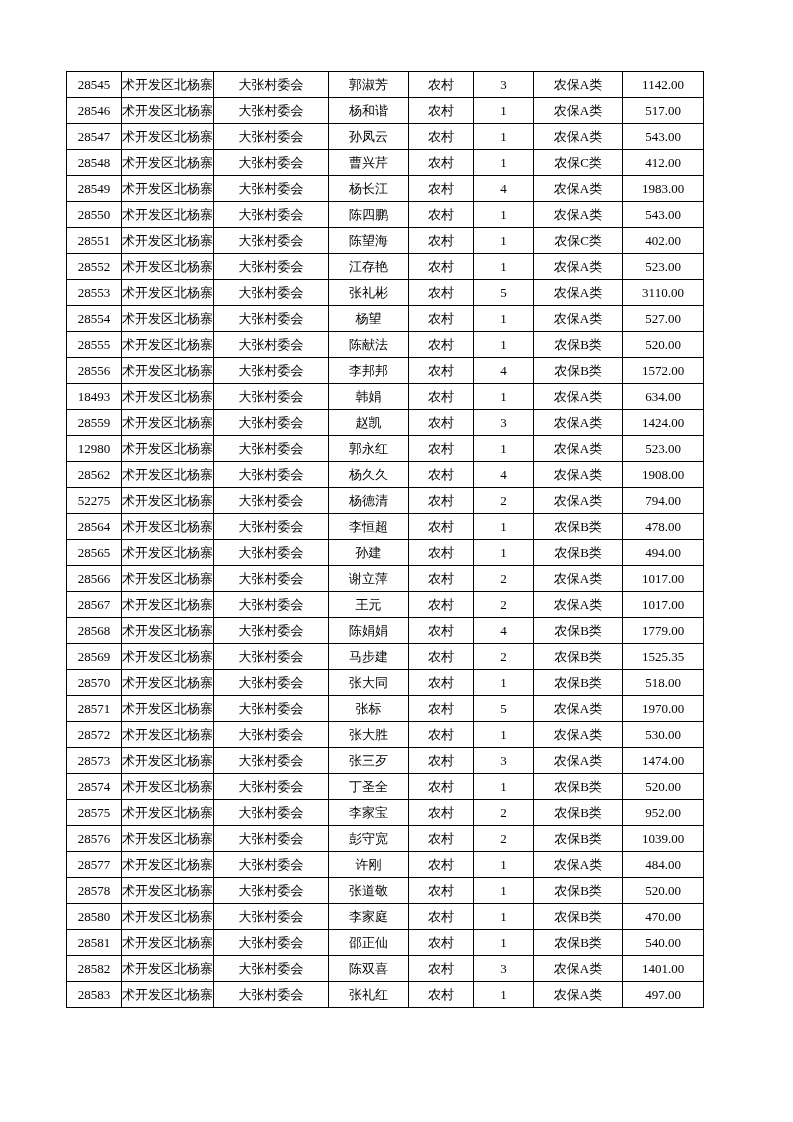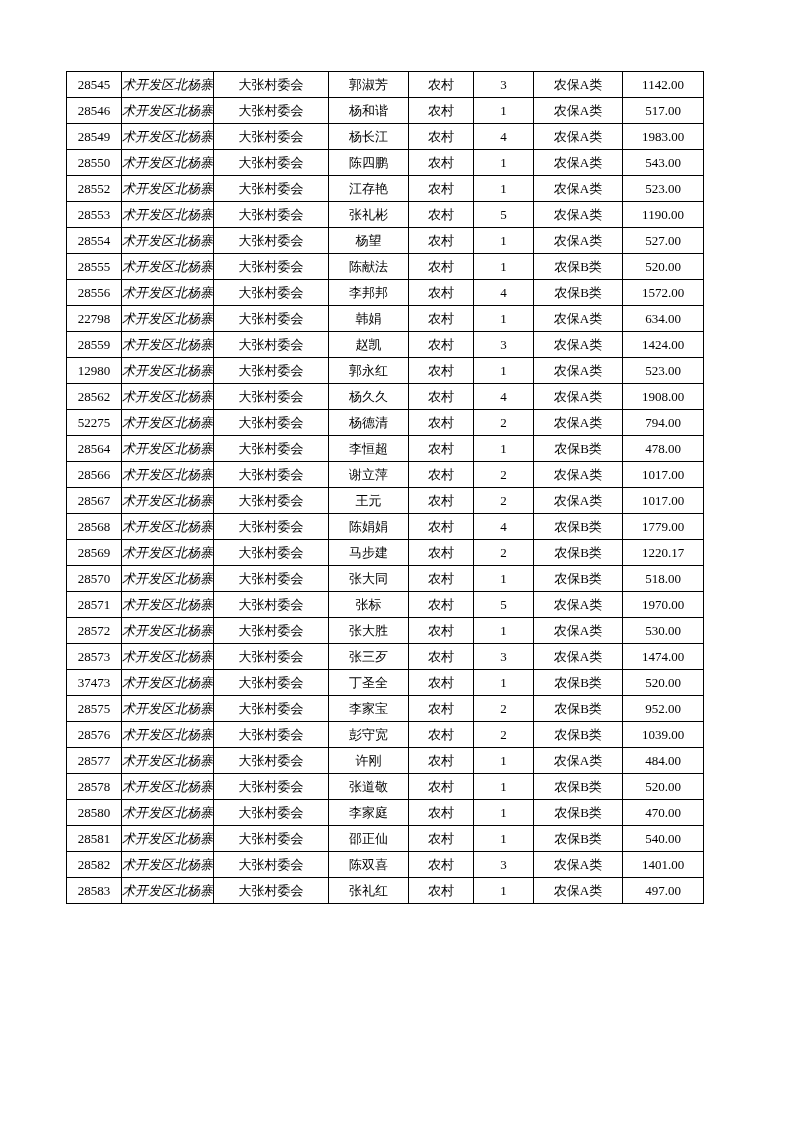--- a/index.html
+++ b/index.html
@@ -39,21 +39,20 @@
   
   table.sheet td.col-district {
     overflow: hidden;
   }
   table.sheet td.col-district .clip {
     display: block;
     width: 100%;
     overflow: hidden;
     white-space: nowrap;
     text-align: center;
-    font-style: italic;
   }
 </style>
 </head>
 <body>
 
 <div class="page">
   <table class="sheet">
     <colgroup>
         <col style="width: 55px;">
         <col style="width: 78px;">
@@ -83,20 +82,44 @@
             <span class="clip">术开发区北杨寨</span>
           </td>
           <td class="col-village">大张村委会</td>
           <td class="col-name">杨和谐</td>
           <td class="col-residence">农村</td>
           <td class="col-count">1</td>
           <td class="col-category">农保A类</td>
           <td class="col-amount">517.00</td>
         </tr>
         <tr>
+          <td class="col-serial">28547</td>
+          <td class="col-district">
+            <span class="clip">术开发区北杨寨</span>
+          </td>
+          <td class="col-village">大张村委会</td>
+          <td class="col-name">孙凤云</td>
+          <td class="col-residence">农村</td>
+          <td class="col-count">1</td>
+          <td class="col-category">农保A类</td>
+          <td class="col-amount">543.00</td>
+        </tr>
+        <tr>
+          <td class="col-serial">28548</td>
+          <td class="col-district">
+            <span class="clip">术开发区北杨寨</span>
+          </td>
+          <td class="col-village">大张村委会</td>
+          <td class="col-name">曹兴芹</td>
+          <td class="col-residence">农村</td>
+          <td class="col-count">1</td>
+          <td class="col-category">农保C类</td>
+          <td class="col-amount">412.00</td>
+        </tr>
+        <tr>
           <td class="col-serial">28549</td>
           <td class="col-district">
             <span class="clip">术开发区北杨寨</span>
           </td>
           <td class="col-village">大张村委会</td>
           <td class="col-name">杨长江</td>
           <td class="col-residence">农村</td>
           <td class="col-count">4</td>
           <td class="col-category">农保A类</td>
           <td class="col-amount">1983.00</td>
@@ -107,20 +130,32 @@
             <span class="clip">术开发区北杨寨</span>
           </td>
           <td class="col-village">大张村委会</td>
           <td class="col-name">陈四鹏</td>
           <td class="col-residence">农村</td>
           <td class="col-count">1</td>
           <td class="col-category">农保A类</td>
           <td class="col-amount">543.00</td>
         </tr>
         <tr>
+          <td class="col-serial">28551</td>
+          <td class="col-district">
+            <span class="clip">术开发区北杨寨</span>
+          </td>
+          <td class="col-village">大张村委会</td>
+          <td class="col-name">陈望海</td>
+          <td class="col-residence">农村</td>
+          <td class="col-count">1</td>
+          <td class="col-category">农保C类</td>
+          <td class="col-amount">402.00</td>
+        </tr>
+        <tr>
           <td class="col-serial">28552</td>
           <td class="col-district">
             <span class="clip">术开发区北杨寨</span>
           </td>
           <td class="col-village">大张村委会</td>
           <td class="col-name">江存艳</td>
           <td class="col-residence">农村</td>
           <td class="col-count">1</td>
           <td class="col-category">农保A类</td>
           <td class="col-amount">523.00</td>
@@ -128,21 +163,21 @@
         <tr>
           <td class="col-serial">28553</td>
           <td class="col-district">
             <span class="clip">术开发区北杨寨</span>
           </td>
           <td class="col-village">大张村委会</td>
           <td class="col-name">张礼彬</td>
           <td class="col-residence">农村</td>
           <td class="col-count">5</td>
           <td class="col-category">农保A类</td>
-          <td class="col-amount">1190.00</td>
+          <td class="col-amount">3110.00</td>
         </tr>
         <tr>
           <td class="col-serial">28554</td>
           <td class="col-district">
             <span class="clip">术开发区北杨寨</span>
           </td>
           <td class="col-village">大张村委会</td>
           <td class="col-name">杨望</td>
           <td class="col-residence">农村</td>
           <td class="col-count">1</td>
@@ -167,21 +202,21 @@
             <span class="clip">术开发区北杨寨</span>
           </td>
           <td class="col-village">大张村委会</td>
           <td class="col-name">李邦邦</td>
           <td class="col-residence">农村</td>
           <td class="col-count">4</td>
           <td class="col-category">农保B类</td>
           <td class="col-amount">1572.00</td>
         </tr>
         <tr>
-          <td class="col-serial">22798</td>
+          <td class="col-serial">18493</td>
           <td class="col-district">
             <span class="clip">术开发区北杨寨</span>
           </td>
           <td class="col-village">大张村委会</td>
           <td class="col-name">韩娟</td>
           <td class="col-residence">农村</td>
           <td class="col-count">1</td>
           <td class="col-category">农保A类</td>
           <td class="col-amount">634.00</td>
         </tr>
@@ -239,20 +274,32 @@
             <span class="clip">术开发区北杨寨</span>
           </td>
           <td class="col-village">大张村委会</td>
           <td class="col-name">李恒超</td>
           <td class="col-residence">农村</td>
           <td class="col-count">1</td>
           <td class="col-category">农保B类</td>
           <td class="col-amount">478.00</td>
         </tr>
         <tr>
+          <td class="col-serial">28565</td>
+          <td class="col-district">
+            <span class="clip">术开发区北杨寨</span>
+          </td>
+          <td class="col-village">大张村委会</td>
+          <td class="col-name">孙建</td>
+          <td class="col-residence">农村</td>
+          <td class="col-count">1</td>
+          <td class="col-category">农保B类</td>
+          <td class="col-amount">494.00</td>
+        </tr>
+        <tr>
           <td class="col-serial">28566</td>
           <td class="col-district">
             <span class="clip">术开发区北杨寨</span>
           </td>
           <td class="col-village">大张村委会</td>
           <td class="col-name">谢立萍</td>
           <td class="col-residence">农村</td>
           <td class="col-count">2</td>
           <td class="col-category">农保A类</td>
           <td class="col-amount">1017.00</td>
@@ -284,21 +331,21 @@
         <tr>
           <td class="col-serial">28569</td>
           <td class="col-district">
             <span class="clip">术开发区北杨寨</span>
           </td>
           <td class="col-village">大张村委会</td>
           <td class="col-name">马步建</td>
           <td class="col-residence">农村</td>
           <td class="col-count">2</td>
           <td class="col-category">农保B类</td>
-          <td class="col-amount">1220.17</td>
+          <td class="col-amount">1525.35</td>
         </tr>
         <tr>
           <td class="col-serial">28570</td>
           <td class="col-district">
             <span class="clip">术开发区北杨寨</span>
           </td>
           <td class="col-village">大张村委会</td>
           <td class="col-name">张大同</td>
           <td class="col-residence">农村</td>
           <td class="col-count">1</td>
@@ -335,21 +382,21 @@
             <span class="clip">术开发区北杨寨</span>
           </td>
           <td class="col-village">大张村委会</td>
           <td class="col-name">张三歹</td>
           <td class="col-residence">农村</td>
           <td class="col-count">3</td>
           <td class="col-category">农保A类</td>
           <td class="col-amount">1474.00</td>
         </tr>
         <tr>
-          <td class="col-serial">37473</td>
+          <td class="col-serial">28574</td>
           <td class="col-district">
             <span class="clip">术开发区北杨寨</span>
           </td>
           <td class="col-village">大张村委会</td>
           <td class="col-name">丁圣全</td>
           <td class="col-residence">农村</td>
           <td class="col-count">1</td>
           <td class="col-category">农保B类</td>
           <td class="col-amount">520.00</td>
         </tr>

